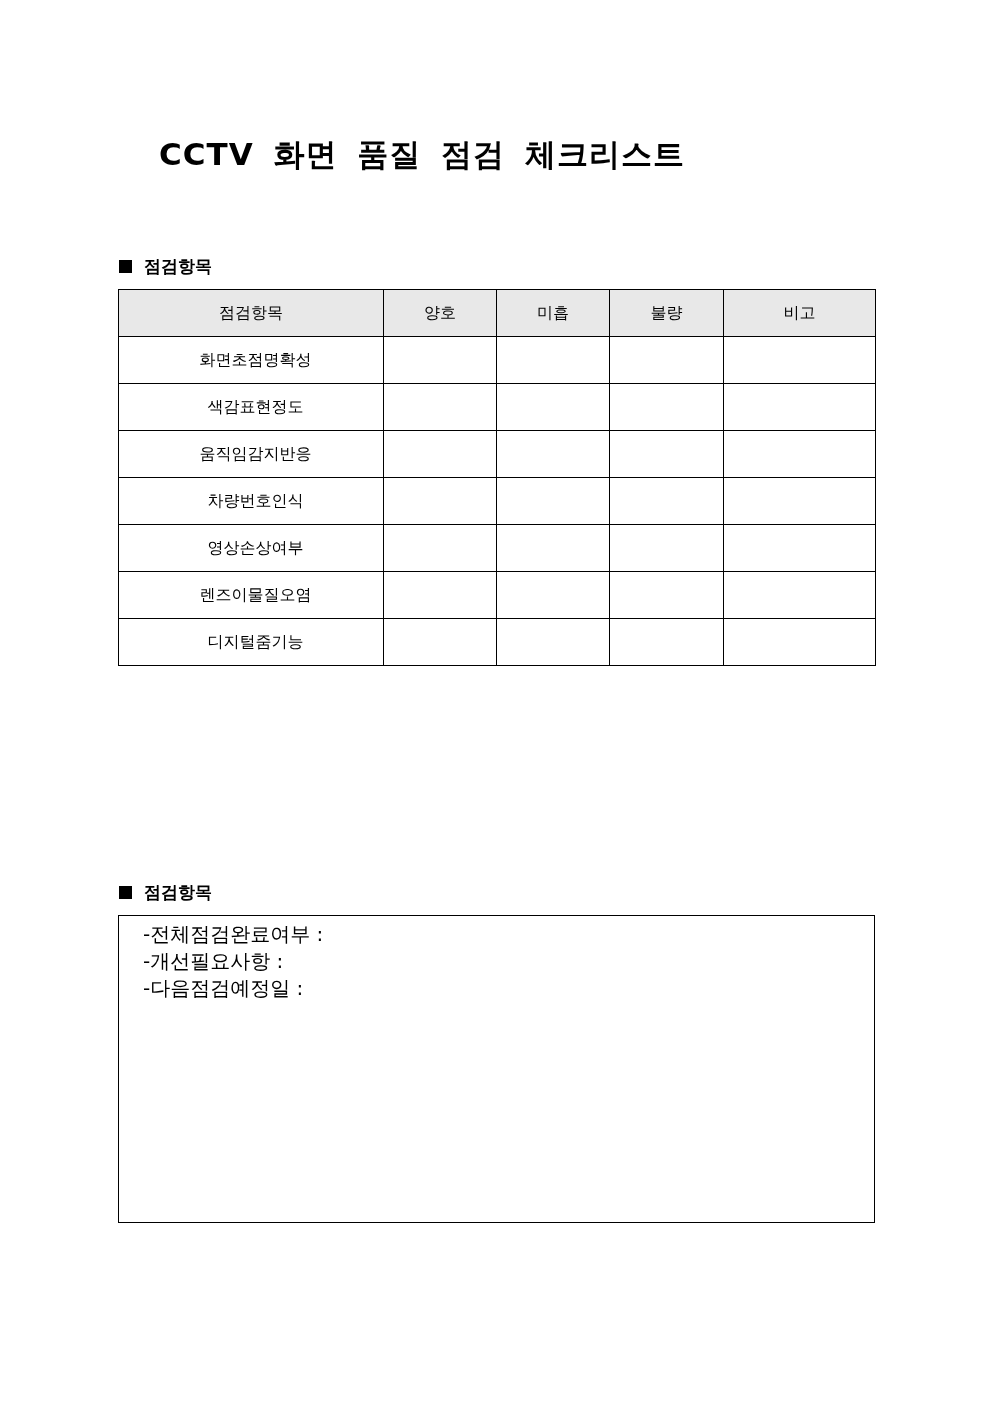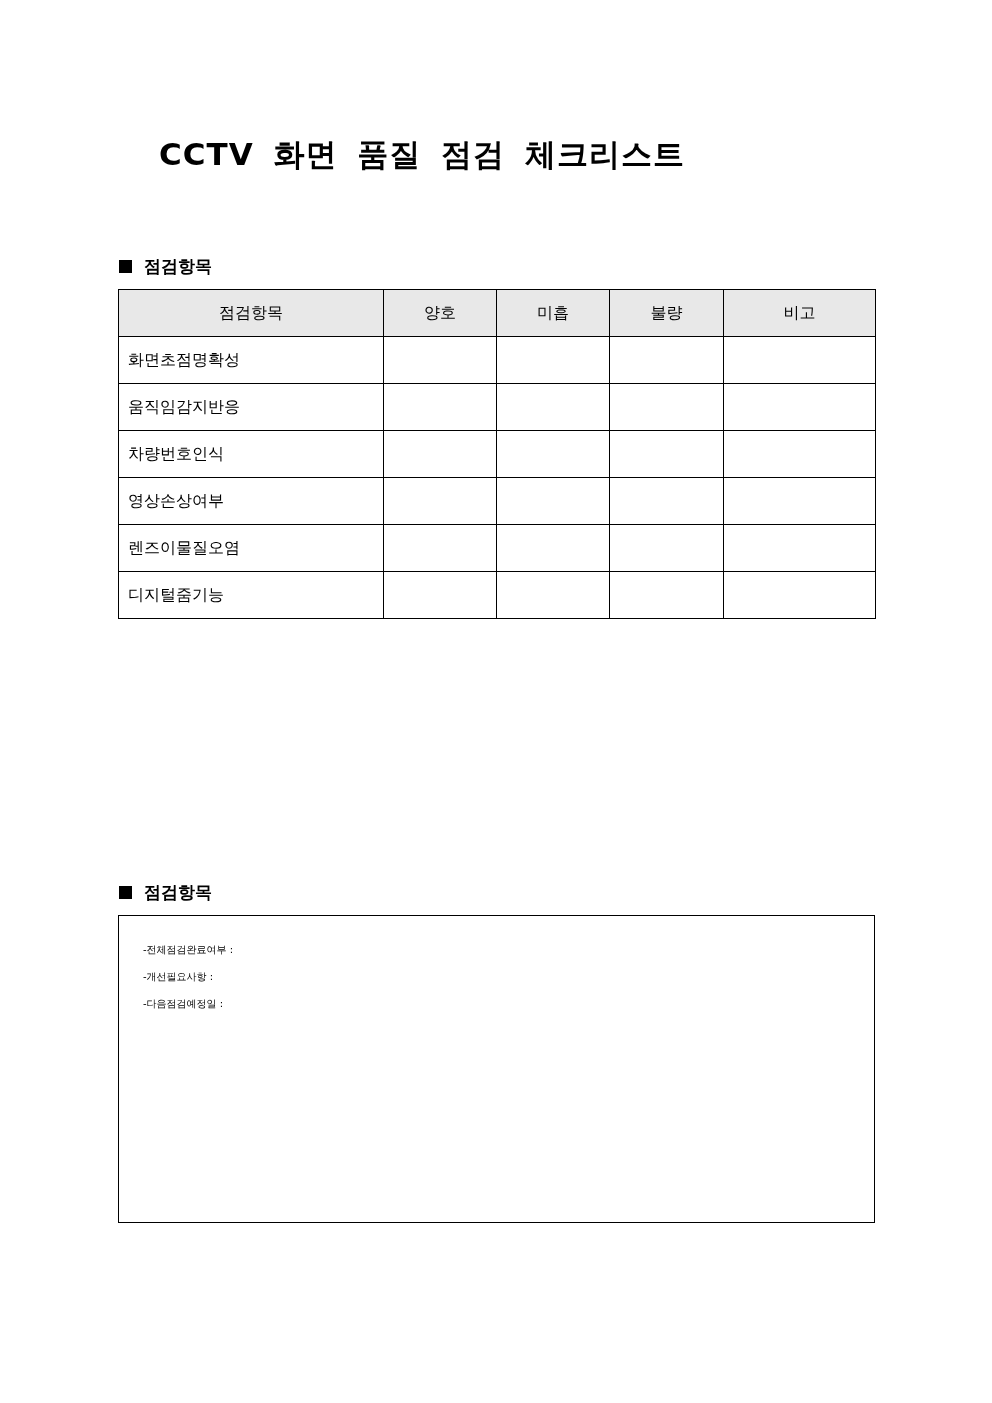--- a/index.html
+++ b/index.html
@@ -19,26 +19,26 @@
     display: inline-block; width: 13px; height: 13px; background: #000; margin-right: 12px;
   }
   table.checklist {
     position: absolute; left: 118px; top: 289px; width: 757px;
     border-collapse: collapse; table-layout: fixed;
   }
   table.checklist th, table.checklist td {
     border: 1px solid #000; height: 46px; padding: 0; font-size: 16px; font-weight: normal;
   }
   table.checklist th { background: #e8e8e8; text-align: center; }
-  table.checklist td.item { text-align: left; padding-left: 9px; }
+  table.checklist td.item { text-align: center; padding-left: 9px; }
   .result-box {
     position: absolute; left: 118px; top: 915px; width: 755px; height: 306px;
     border: 1px solid #000;
   }
-  .result-lines { position: absolute; left: 24px; top: 20px; font-size: 10px; line-height: 27px; }
+  .result-lines { position: absolute; left: 24px; top: 5px; font-size: 20px; line-height: 27px; }
 </style>
 </head>
 <body>
 
 <div class="title">CCTV 화면 품질 점검 체크리스트</div>
 
 <div class="section-heading" style="top:255px;">
   <span class="square"></span>
   <span>점검항목</span>
 </div>
@@ -56,20 +56,27 @@
       <th>점검항목</th>
       <th>양호</th>
       <th>미흡</th>
       <th>불량</th>
       <th>비고</th>
     </tr>
   </thead>
   <tbody id="rows">
       <tr>
         <td class="item">화면초점명확성</td>
+        <td></td>
+        <td></td>
+        <td></td>
+        <td></td>
+      </tr>
+      <tr>
+        <td class="item">색감표현정도</td>
         <td></td>
         <td></td>
         <td></td>
         <td></td>
       </tr>
       <tr>
         <td class="item">움직임감지반응</td>
         <td></td>
         <td></td>
         <td></td>

